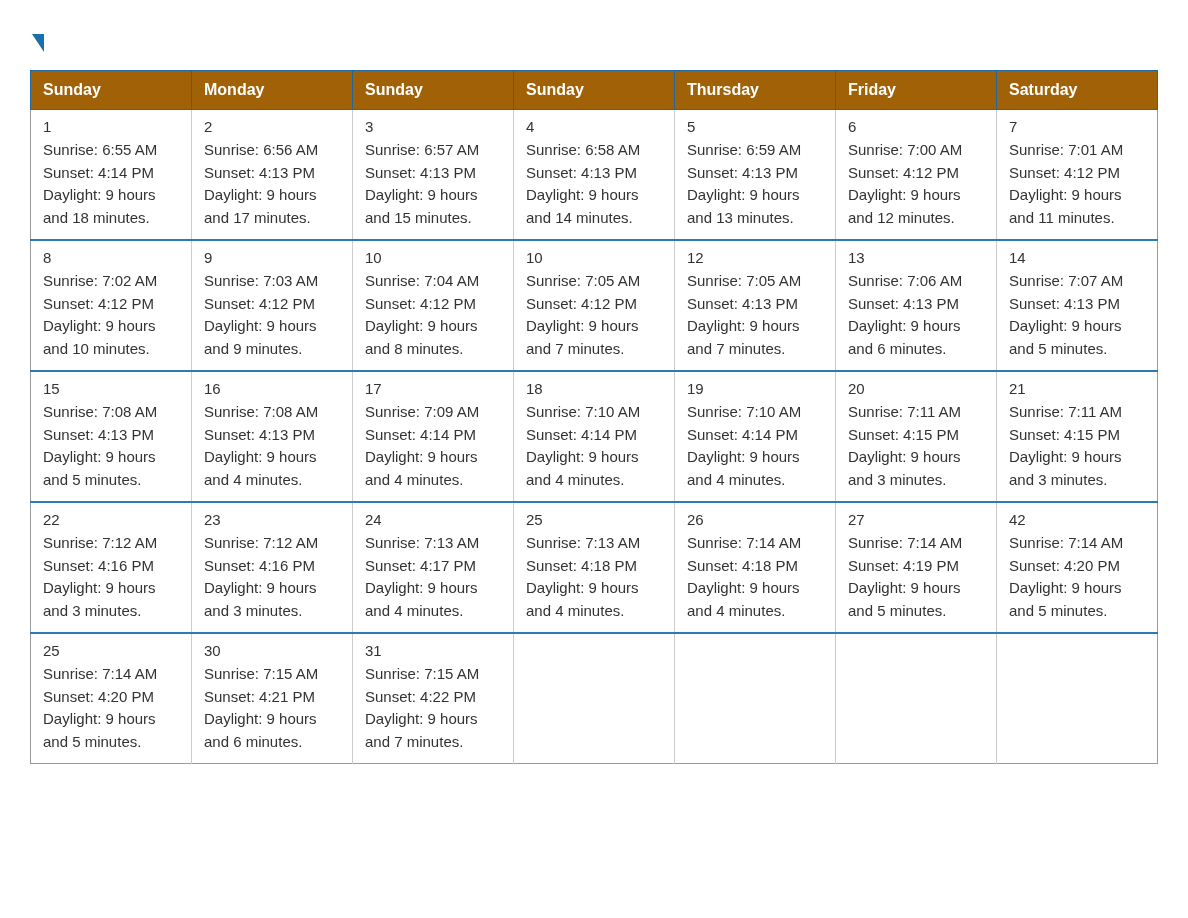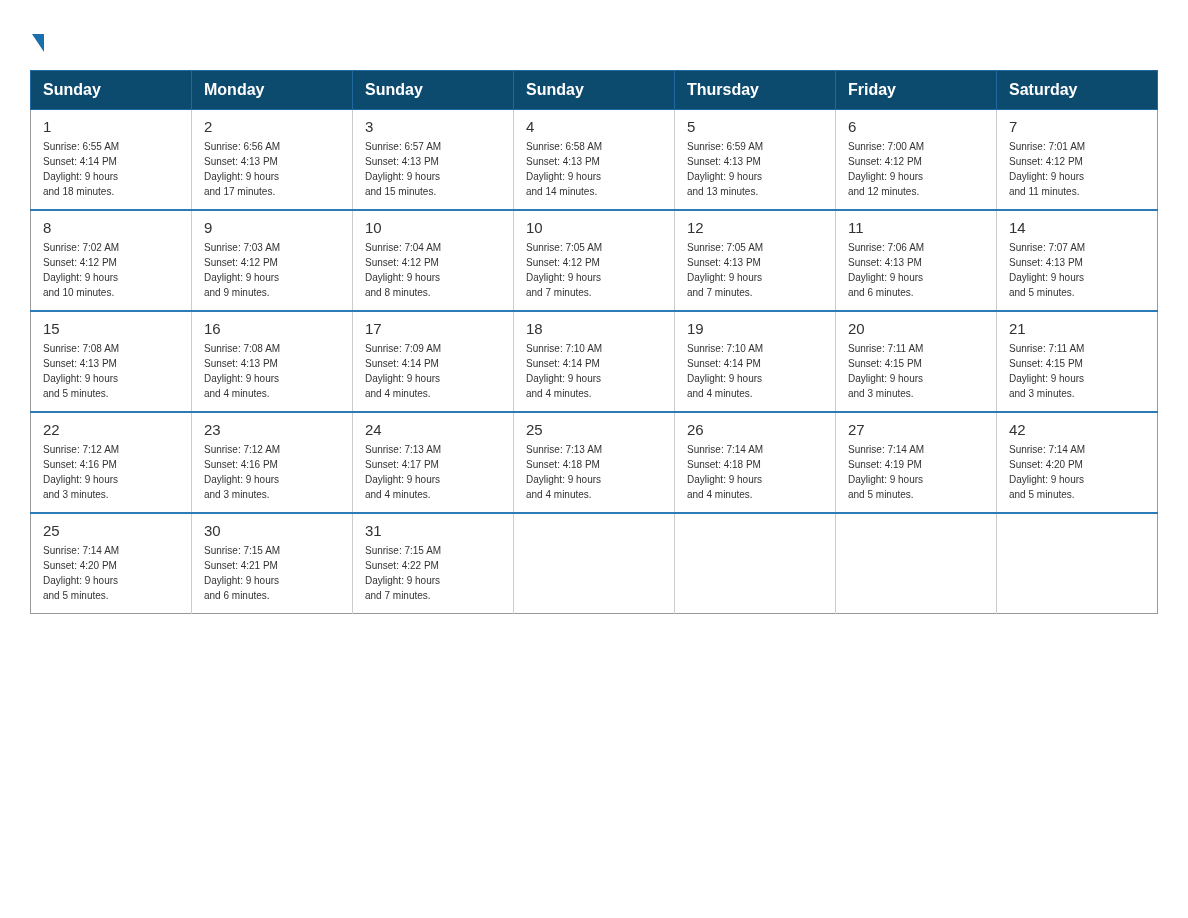--- a/index.html
+++ b/index.html
@@ -60,21 +60,21 @@
       font-size: 22px;
       color: #444;
       margin-top: 4px;
     }
     .calendar-table {
       width: 100%;
       border-collapse: collapse;
       border: 1px solid #999;
     }
     .calendar-table th {
-      background-color: #0c4a6e;
+      background-color: #a16207;
       color: #fff;
       font-size: 16px;
       font-weight: bold;
       padding: 10px 12px;
       text-align: left;
       border: 1px solid #2268a0;
     }
     .calendar-table td {
       vertical-align: top;
       padding: 8px 12px 10px 12px;
@@ -94,21 +94,21 @@
     .calendar-table td:last-child {
       border-right: none;
     }
     .day-num {
       font-size: 15px;
       font-weight: normal;
       margin-bottom: 4px;
       display: block;
     }
     .day-info {
-      font-size: 10px;
+      font-size: 15px;
       line-height: 1.5;
       color: #333;
     }
     .empty-cell {
       background: #fff;
     }
   </style>
 </head>
 <body>
 
@@ -184,21 +184,21 @@
         </td>
         <td>
           <span class="day-num">10</span>
 <div class="day-info">Sunrise: 7:05 AM<br>Sunset: 4:12 PM<br>Daylight: 9 hours<br>and 7 minutes.</div>
         </td>
         <td>
           <span class="day-num">12</span>
 <div class="day-info">Sunrise: 7:05 AM<br>Sunset: 4:13 PM<br>Daylight: 9 hours<br>and 7 minutes.</div>
         </td>
         <td>
-          <span class="day-num">11</span>
+          <span class="day-num">13</span>
 <div class="day-info">Sunrise: 7:06 AM<br>Sunset: 4:13 PM<br>Daylight: 9 hours<br>and 6 minutes.</div>
         </td>
         <td>
           <span class="day-num">14</span>
 <div class="day-info">Sunrise: 7:07 AM<br>Sunset: 4:13 PM<br>Daylight: 9 hours<br>and 5 minutes.</div>
         </td>
       </tr>
       <tr>
         <td>
           <span class="day-num">15</span>

